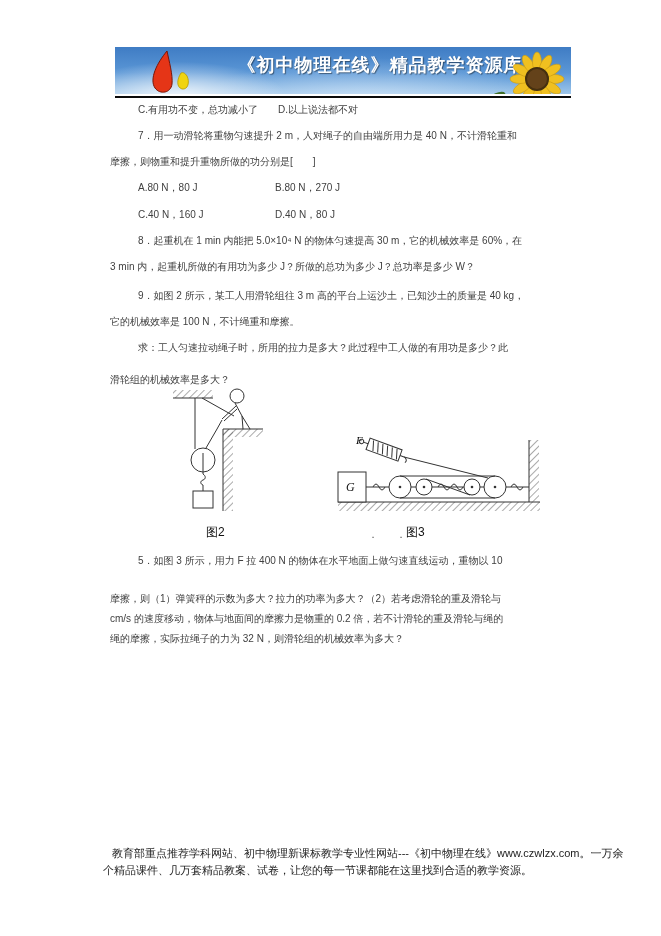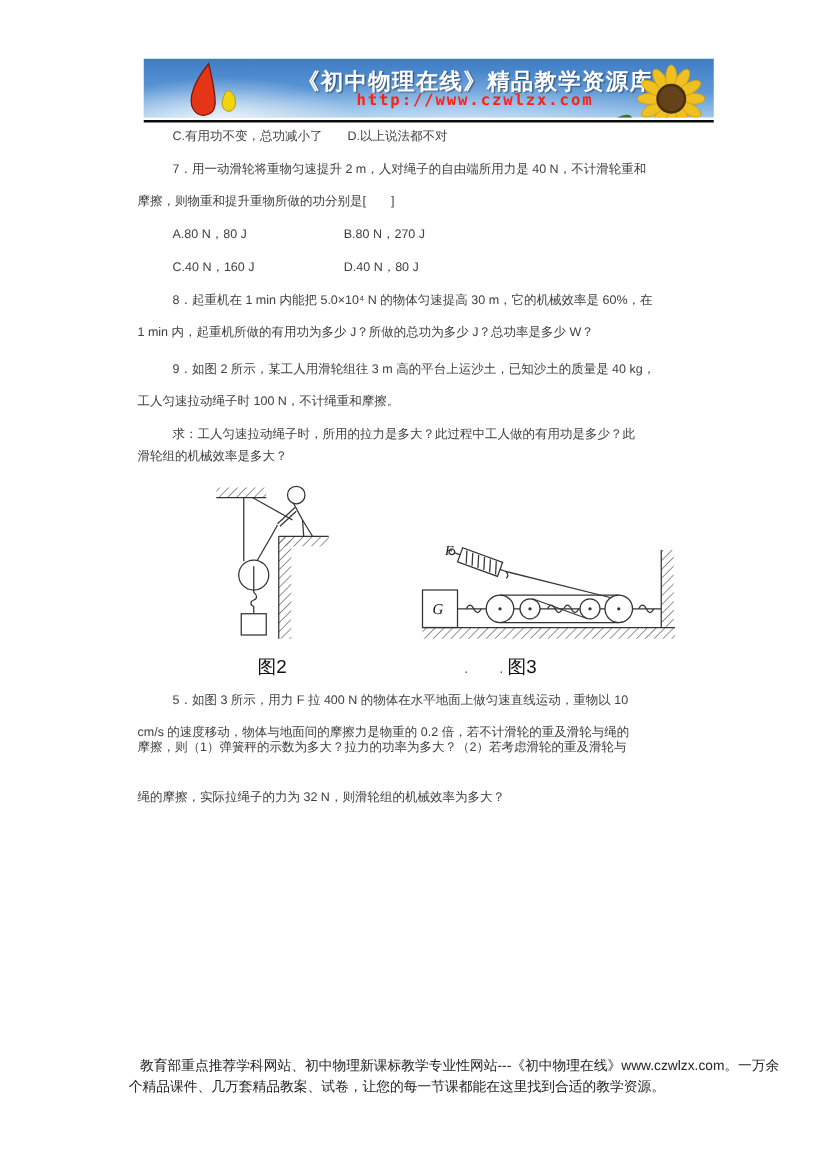--- a/index.html
+++ b/index.html
@@ -23,38 +23,37 @@
     text-shadow:1px 1px 1px rgba(0,0,0,.45);white-space:nowrap;
   }
   .banner-url{
     position:absolute;left:100px;top:25px;width:330px;text-align:center;
     color:#ff2012;font-size:12.5px;font-weight:bold;letter-spacing:1.5px;
     font-family:"DejaVu Sans Mono",monospace;white-space:nowrap;
   }
   .banner-rule{position:absolute;left:115px;top:96px;width:456px;height:2px;background:#0a0a0a;}
   
   .line{position:absolute;font-size:10px;line-height:14px;white-space:pre;color:#404040;}
-  .fig-label{position:absolute;font-size:15px;color:#111;white-space:pre;}
+  .fig-label{position:absolute;font-size:12px;color:#111;white-space:pre;}
   .stray-dot{position:absolute;font-size:10px;color:#555;}
   
   .footer-line{position:absolute;font-size:11px;line-height:11px;color:#222;white-space:pre;}
   
   .fig{position:absolute;}
   svg{display:block;}
 </style>
 </head>
 <body>
 
 <div class="banner">
   <svg class="abs" style="left:20px;top:2px" width="60" height="44" viewBox="0 0 60 44">
     <path d="M32 2 C 22 14, 14 30, 20 39 C 25 46, 36 44, 37 35 C 38 26, 34 12, 32 2 Z" fill="#e53517" stroke="#7a1406" stroke-width="1"></path>
     <path d="M46 24 C 42 30, 41 38, 47 40 C 53 41, 55 33, 52 27 C 50 24, 48 23, 46 24 Z" fill="#f0d411" stroke="#b89a00" stroke-width="0.8"></path>
   </svg>
   <div class="banner-title">《初中物理在线》精品教学资源库</div>
-  <div class="banner-url">http://www.czwlzx.com</div>
   <svg class="abs" style="left:368px;top:4px" width="90" height="56" viewBox="0 0 90 56">
     <ellipse cx="14" cy="46" rx="9" ry="4" fill="#3f6d26" transform="rotate(-25 14 46)"></ellipse>
     <g transform="translate(54,28)">
       <g fill="#f0c020" stroke="#c99a10" stroke-width="0.6">
         <ellipse transform="rotate(0)" cx="17" cy="0" rx="10" ry="4.5"></ellipse>
         <ellipse transform="rotate(30)" cx="17" cy="0" rx="10" ry="4.5"></ellipse>
         <ellipse transform="rotate(60)" cx="17" cy="0" rx="10" ry="4.5"></ellipse>
         <ellipse transform="rotate(90)" cx="17" cy="0" rx="10" ry="4.5"></ellipse>
         <ellipse transform="rotate(120)" cx="17" cy="0" rx="10" ry="4.5"></ellipse>
         <ellipse transform="rotate(150)" cx="17" cy="0" rx="10" ry="4.5"></ellipse>
@@ -74,26 +73,26 @@
 <div class="line" style="left:138px;top:103px">C.有用功不变，总功减小了　　D.以上说法都不对</div>
 
 <div class="line" style="left:138px;top:129px">7．用一动滑轮将重物匀速提升 2 m，人对绳子的自由端所用力是 40 N，不计滑轮重和</div>
 <div class="line" style="left:110px;top:155px">摩擦，则物重和提升重物所做的功分别是[　　]</div>
 <div class="line" style="left:138px;top:181px">A.80 N，80 J</div>
 <div class="line" style="left:275px;top:181px">B.80 N，270 J</div>
 <div class="line" style="left:138px;top:208px">C.40 N，160 J</div>
 <div class="line" style="left:275px;top:208px">D.40 N，80 J</div>
 
 <div class="line" style="left:138px;top:234px">8．起重机在 1 min 内能把 5.0×10⁴ N 的物体匀速提高 30 m，它的机械效率是 60%，在</div>
-<div class="line" style="left:110px;top:260px">1 min 内，起重机所做的有用功为多少 J？所做的总功为多少 J？总功率是多少 W？</div>
+<div class="line" style="left:110px;top:260px">3 min 内，起重机所做的有用功为多少 J？所做的总功为多少 J？总功率是多少 W？</div>
 
 <div class="line" style="left:138px;top:289px">9．如图 2 所示，某工人用滑轮组往 3 m 高的平台上运沙土，已知沙土的质量是 40 kg，</div>
-<div class="line" style="left:110px;top:315px">工人匀速拉动绳子时 100 N，不计绳重和摩擦。</div>
+<div class="line" style="left:110px;top:315px">它的机械效率是 100 N，不计绳重和摩擦。</div>
 <div class="line" style="left:138px;top:341px">求：工人匀速拉动绳子时，所用的拉力是多大？此过程中工人做的有用功是多少？此</div>
-<div class="line" style="left:110px;top:359px">滑轮组的机械效率是多大？</div>
+<div class="line" style="left:110px;top:373px">滑轮组的机械效率是多大？</div>
 
 <svg class="fig" style="left:140px;top:383px" width="175" height="142" viewBox="0 0 175 142">
   <defs>
     <pattern id="hatch2" width="5" height="5" patternUnits="userSpaceOnUse" patternTransform="rotate(45)">
       <line x1="0" y1="0" x2="0" y2="5" stroke="#555" stroke-width="1"></line>
     </pattern>
   </defs>
   <g stroke="#333" fill="none" stroke-width="1">
 
     <rect x="33" y="7" width="40" height="8" fill="url(#hatch2)" stroke="none"></rect>
@@ -181,18 +180,18 @@
   <text x="26" y="16" font-size="11" font-style="italic" font-family="Liberation Serif, serif" fill="#111">F</text>
   <text x="16" y="63" font-size="12" font-style="italic" font-family="Liberation Serif, serif" fill="#111">G</text>
 </svg>
 
 <div class="fig-label" style="left:206px;top:524px">图2</div>
 <div class="stray-dot" style="left:368px;top:528px">．</div>
 <div class="stray-dot" style="left:396px;top:528px">．</div>
 <div class="fig-label" style="left:406px;top:524px">图3</div>
 
 <div class="line" style="left:138px;top:554px">5．如图 3 所示，用力 F 拉 400 N 的物体在水平地面上做匀速直线运动，重物以 10</div>
-<div class="line" style="left:110px;top:580px">cm/s 的速度移动，物体与地面间的摩擦力是物重的 0.2 倍，若不计滑轮的重及滑轮与绳的</div>
+<div class="line" style="left:110px;top:612px">cm/s 的速度移动，物体与地面间的摩擦力是物重的 0.2 倍，若不计滑轮的重及滑轮与绳的</div>
 <div class="line" style="left:110px;top:592px">摩擦，则（1）弹簧秤的示数为多大？拉力的功率为多大？（2）若考虑滑轮的重及滑轮与</div>
 <div class="line" style="left:110px;top:632px">绳的摩擦，实际拉绳子的力为 32 N，则滑轮组的机械效率为多大？</div>
 
 <div class="footer-line" style="left:112px;top:848px">教育部重点推荐学科网站、初中物理新课标教学专业性网站---《初中物理在线》www.czwlzx.com。一万余</div>
 <div class="footer-line" style="left:103px;top:865px">个精品课件、几万套精品教案、试卷，让您的每一节课都能在这里找到合适的教学资源。</div>
 
 </body></html>

